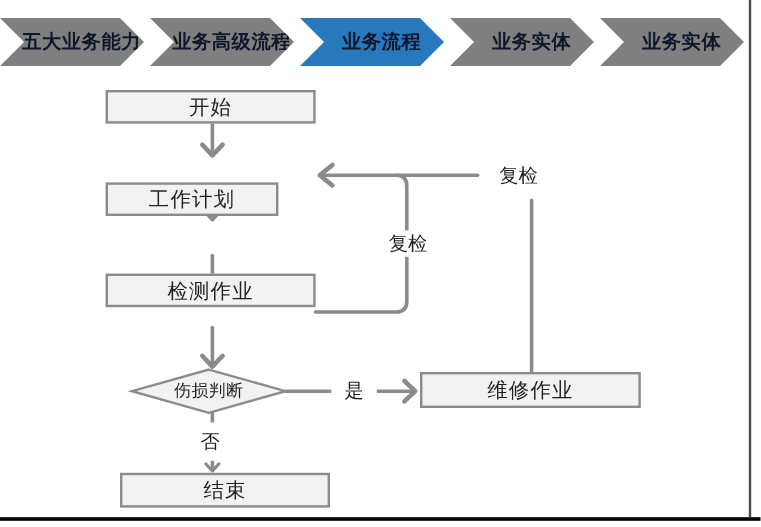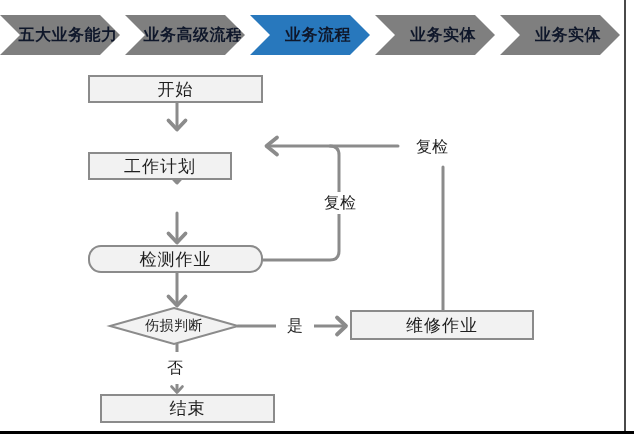--- a/index.html
+++ b/index.html
@@ -34,21 +34,21 @@
   
   .node{
     position:absolute;box-sizing:border-box;
     background:#f2f2f2;border:2px solid #8b8b8b;
     display:flex;align-items:center;justify-content:center;
     font-size:17px;color:#1f1f1f;letter-spacing:1px;
   }
   .n-start       {left:88px; top:75px;  width:175px;height:28px;}
   .n-work-plan   {left:88px; top:132px; width:144px;height:28px;margin-top:20px;}
   .n-work-order  {left:88px; top:185px; width:175px;height:28px;}
-  .n-inspection  {left:88px; top:245px; width:175px;height:28px;border-radius:13px;}
+  .n-inspection  {left:88px; top:228px; width:175px;height:28px;}
   .n-repair      {left:350px;top:310px; width:184px;height:30px;}
   .n-end         {left:88px; top:394px; width:175px;height:29px;margin-left:12px;}
 
   .diamond-label{
     position:absolute;left:110px;top:308px;width:128px;height:36px;
     display:flex;align-items:center;justify-content:center;
     font-size:14px;color:#1f1f1f;letter-spacing:0.5px;
   }
 
   

